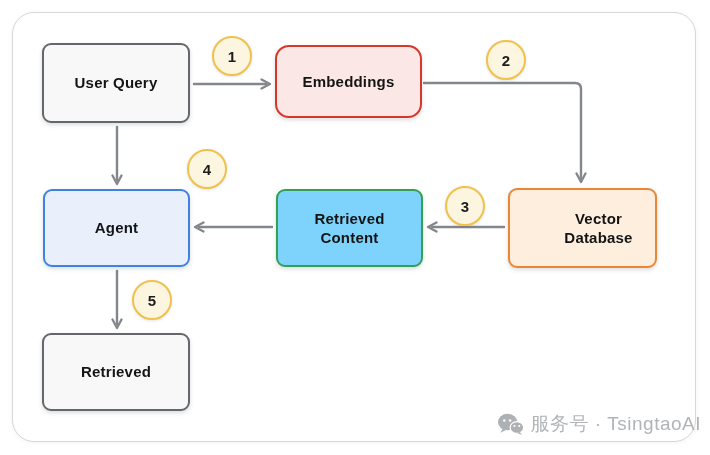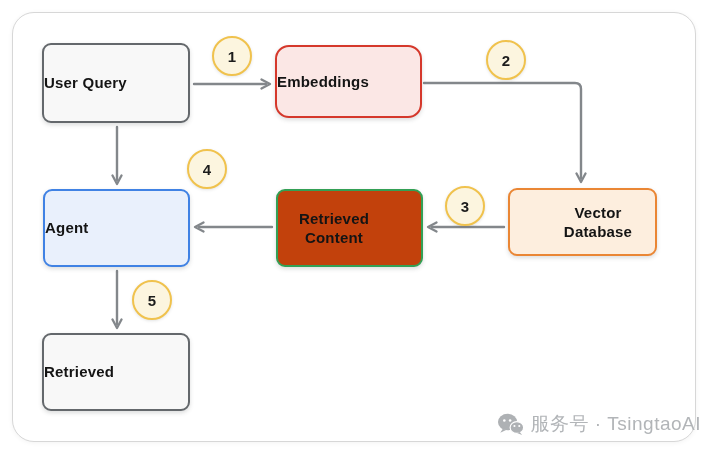--- a/index.html
+++ b/index.html
@@ -32,38 +32,39 @@
     left: 0;
     top: 0;
     width: 710px;
     height: 455px;
     pointer-events: none;
   }
   .node {
     position: absolute;
     display: flex;
     align-items: center;
+    justify-content: center;
     text-align: center;
     border-radius: 9px;
     border: 2px solid #64686c;
     background: #f8f8f8;
     box-sizing: border-box;
     box-shadow: 0 2px 4px rgba(60,64,67,0.18);
     font-weight: 700;
     font-size: 15px;
     color: #141414;
     letter-spacing: 0.2px;
     line-height: 1.3;
   }
   .node .node-label { display: inline-block; max-width: 112px; }
   .n-user-query        { left: 42px;  top: 43px;  width: 148px; height: 80px; }
   .n-embeddings        { left: 275px; top: 45px;  width: 147px; height: 73px; border-color:#d5382b; background:#fbe7e5;border-radius:14px; }
   .n-agent             { left: 43px;  top: 189px; width: 147px; height: 78px; border-color:#4082e4; background:#e9f0fc; }
-  .n-retrieved-content { left: 276px; top: 189px; width: 147px; height: 78px; border-color:#33a055; background:#c2410c; }
-  .n-vector-database   { left: 508px; top: 188px; width: 149px; height: 68px; border-color:#ea8634; background:#fdeede;padding-left:32px; }
+  .n-retrieved-content { left: 276px; top: 189px; width: 147px; height: 78px; border-color:#33a055; background:#7dd3fc; }
+  .n-vector-database   { left: 508px; top: 188px; width: 149px; height: 80px; border-color:#ea8634; background:#fdeede;padding-left:32px; }
   .n-response          { left: 42px;  top: 333px; width: 148px; height: 78px; }
   .step {
     position: absolute;
     width: 40px;
     height: 40px;
     border-radius: 50%;
     border: 2px solid #f0c24d;
     background: #fcf5df;
     box-sizing: border-box;
     display: flex;

